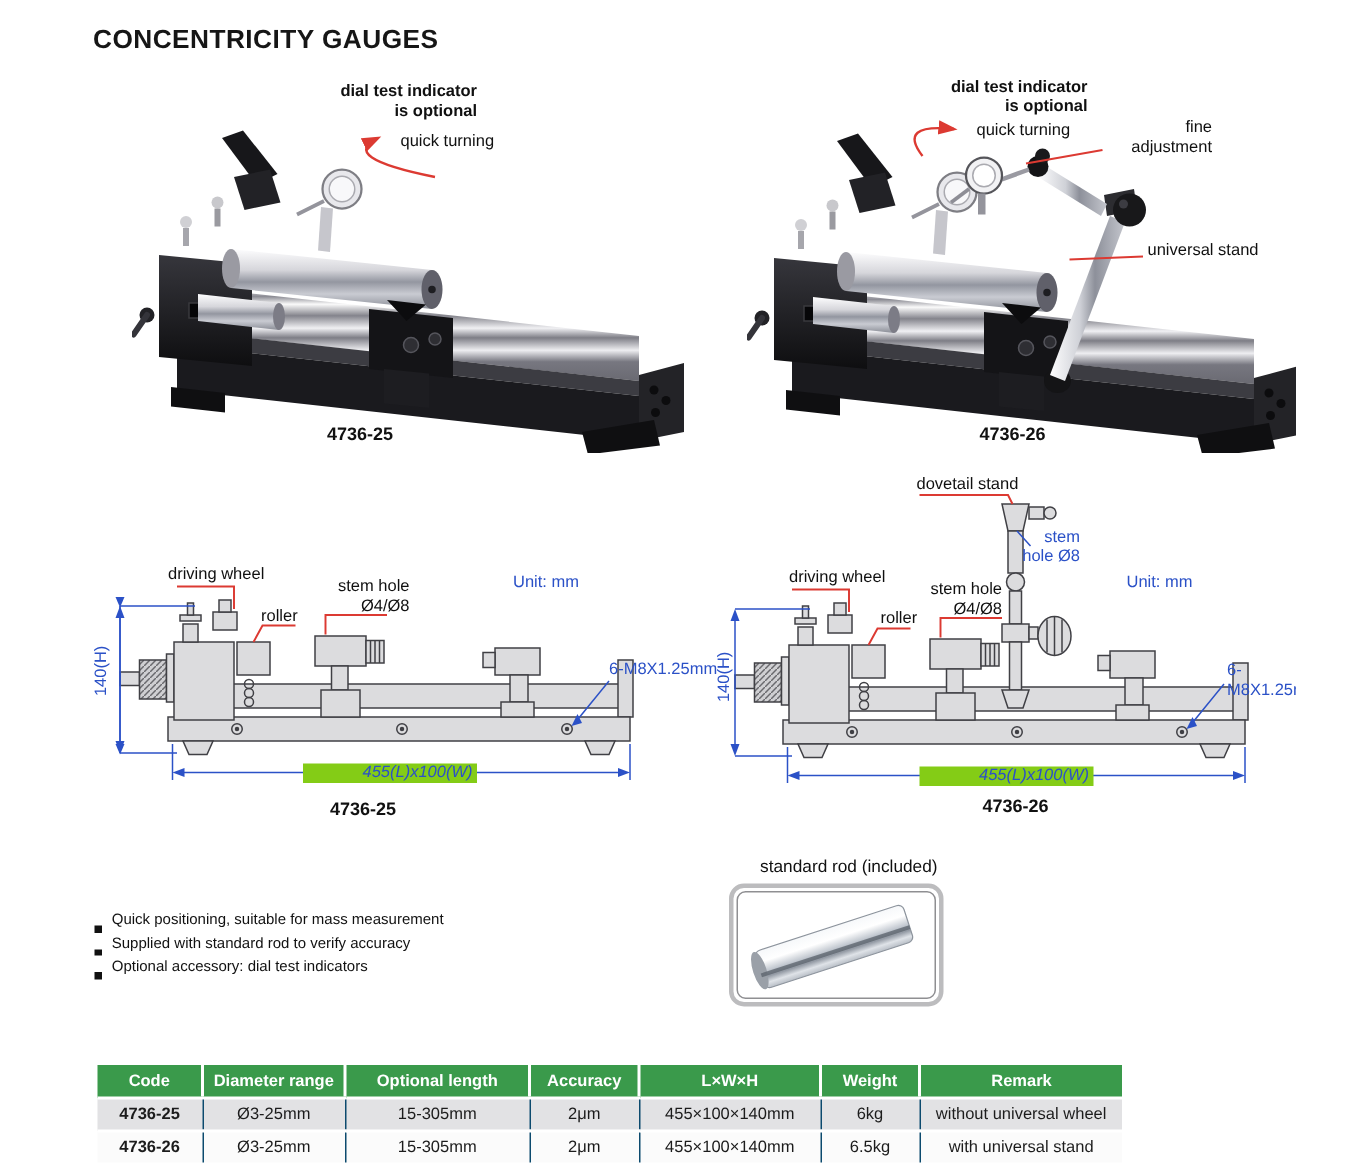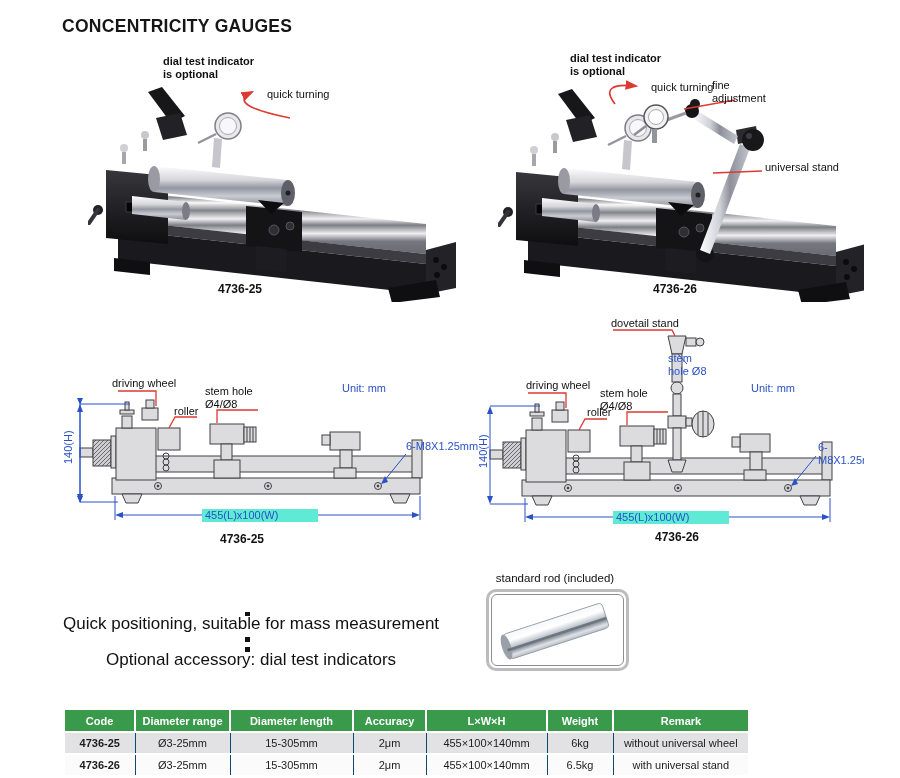--- a/index.html
+++ b/index.html
@@ -1,30 +1,30 @@
 <!DOCTYPE html>
 <html><head>
 <meta charset="utf-8">
 <style>
   html,body{margin:0;padding:0;background:#fff;}
   #page{position:relative;width:864px;height:778px;background:#ffffff;overflow:hidden;
         font-family:"Liberation Sans","DejaVu Sans",sans-serif;}
   #title{position:absolute;left:62px;top:16px;font-size:17.5px;font-weight:bold;color:#161616;letter-spacing:.3px;}
   .lbl{position:absolute;font-size:11px;color:#101010;line-height:12.5px;z-index:10;}
   .b{font-weight:bold;}
-  .ctr{text-align:left;white-space:pre-line;}
+  .ctr{text-align:right;white-space:pre-line;}
   .blue{color:#2b51c7;}
   .cap{position:absolute;width:100px;text-align:center;font-size:12px;font-weight:bold;color:#111;z-index:10;}
   .rot{transform:rotate(-90deg);transform-origin:center center;}
-  .whitebg{background:#5eead4;padding:0 3px;}
+  .whitebg{background:#84cc16;padding:0 3px;font-style:italic;}
   svg.ill{position:absolute;z-index:1;}
   #overlay{position:absolute;left:0;top:0;z-index:5;pointer-events:none;}
   
   #features{position:absolute;left:63px;top:606px;z-index:10;}
-  #features .fitem{display:flex;align-items:center;font-size:17px;color:#111;line-height:15.5px;flex-direction:column;}
+  #features .fitem{display:flex;align-items:flex-end;font-size:10px;color:#111;line-height:15.5px;}
   #features .sq{width:4.5px;height:4.5px;background:#111;margin:5.5px 7px 0 0;flex:none;}
   
   #rodbox{position:absolute;left:486px;top:589px;width:137px;height:76px;border:3px solid #bcbcbe;
           border-radius:10px;background:#fff;z-index:4;}
   #rodboxInner{position:absolute;left:2px;top:2px;right:2px;bottom:2px;border:1px solid #8f8f92;border-radius:6px;overflow:hidden;background:#fff;}
   
   #spec{position:absolute;left:65px;top:710px;width:683px;border-collapse:collapse;table-layout:fixed;z-index:10;}
   #spec th{background:#3a9a4b;color:#fff;font-size:11px;font-weight:bold;height:21px;padding:0;text-align:center;
            border-left:2px solid #fff;border-bottom:2px solid #fff;}
   #spec th:first-child{border-left:none;}
@@ -406,28 +406,29 @@
   <div class="lbl blue ctr whitebg" style="left:613px;top:511px;width:110px">455(L)x100(W)</div>
   <div class="cap" style="left:627px;top:530px">4736-26</div>
 
   <div id="features">
     <div class="fitem">
       <span class="sq"></span>
       <span>Quick positioning, suitable for mass measurement</span>
     </div>
     <div class="fitem">
       <span class="sq"></span>
+      <span>Supplied with standard rod to verify accuracy</span>
     </div>
     <div class="fitem">
       <span class="sq"></span>
       <span>Optional accessory: dial test indicators</span>
     </div>
   </div>
 
-  <div class="lbl" style="left:485px;top:572px;width:140px;text-align:center;font-size:11.5px">standard rod (included)</div>
+  <div class="lbl" style="left:485px;top:572px;width:140px;text-align:right;font-size:11.5px">standard rod (included)</div>
   <div id="rodbox">
     <div id="rodboxInner">
       <svg width="129" height="68" viewBox="0 0 129 68">
         <defs>
           <linearGradient id="rodGrad" x1="0" y1="0" x2="0" y2="1">
             <stop offset="0" stop-color="#f6f8fa"></stop>
               <stop offset=".3" stop-color="#ffffff"></stop>
             <stop offset=".55" stop-color="#c2c8d0"></stop>
               <stop offset=".7" stop-color="#939aa4"></stop>
             <stop offset=".85" stop-color="#dfe3e8"></stop>
@@ -450,21 +451,21 @@
         <col style="width:123px">
         <col style="width:73px">
       <col style="width:121px">
         <col style="width:66px">
         <col style="width:135px">
     </colgroup>
     <thead>
       <tr>
         <th>Code</th>
         <th>Diameter range</th>
-        <th>Diameter length</th>
+        <th>Optional length</th>
         <th>Accuracy</th>
         <th>L×W×H</th>
         <th>Weight</th>
         <th>Remark</th>
       </tr>
     </thead>
     <tbody>
       <tr class="r1">
         <td>4736-25</td>
         <td>Ø3-25mm</td>

